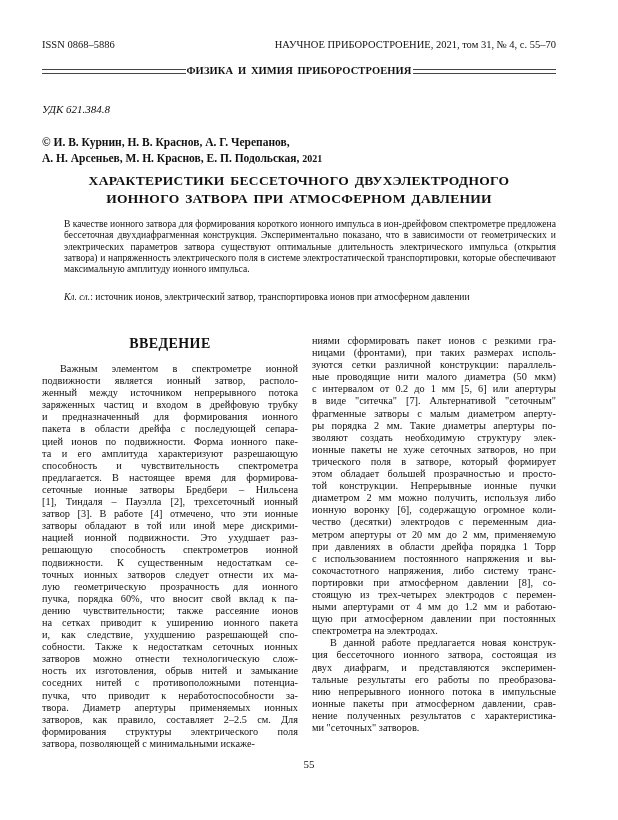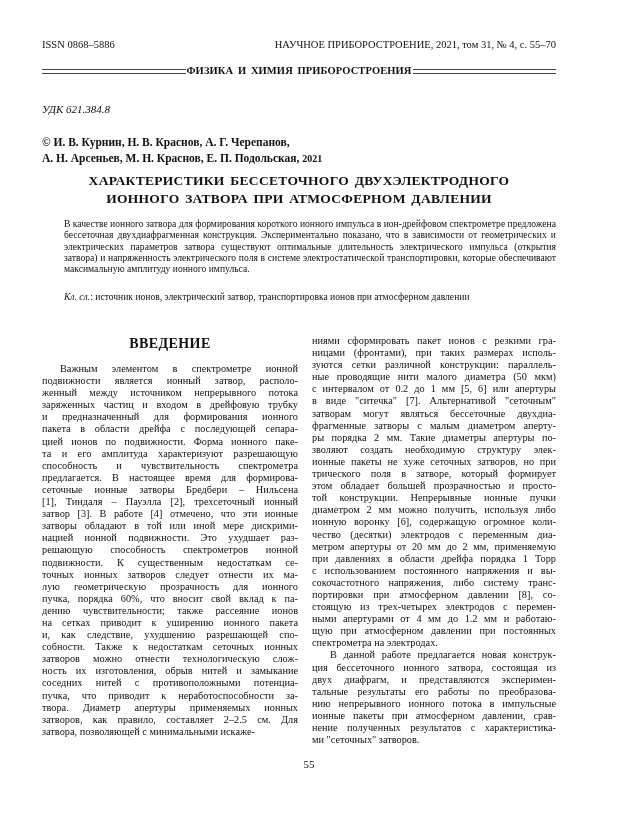--- a/index.html
+++ b/index.html
@@ -116,33 +116,33 @@
       <span class="ln">дению чувствительности; также рассеяние ионов</span>
       <span class="ln">на сетках приводит к уширению ионного пакета</span>
       <span class="ln">и, как следствие, ухудшению разрешающей спо-</span>
       <span class="ln">собности. Также к недостаткам сеточных ионных</span>
       <span class="ln">затворов можно отнести технологическую слож-</span>
       <span class="ln">ность их изготовления, обрыв нитей и замыкание</span>
       <span class="ln">соседних нитей с противоположными потенциа-</span>
       <span class="ln">пучка, что приводит к неработоспособности за-</span>
       <span class="ln">твора. Диаметр апертуры применяемых ионных</span>
       <span class="ln">затворов, как правило, составляет 2–2.5 см. Для</span>
+      <span class="ln">формирования структуры электрического поля</span>
       <span class="ln last">затвора, позволяющей с минимальными искаже-</span>
     </div>
 </div>
 
 <div class="abs col col-right">
   <div id="right-lines-1">
       <span class="ln">ниями сформировать пакет ионов с резкими гра-</span>
       <span class="ln">ницами (фронтами), при таких размерах исполь-</span>
       <span class="ln">зуются сетки различной конструкции: параллель-</span>
       <span class="ln">ные проводящие нити малого диаметра (50 мкм)</span>
       <span class="ln">с интервалом от 0.2 до 1 мм [5, 6] или апертуры</span>
       <span class="ln">в виде "ситечка" [7]. Альтернативой "сеточным"</span>
-      <span class="ln">затворам могут являться бессеточные двухдиа-</span>
       <span class="ln">фрагменные затворы с малым диаметром аперту-</span>
       <span class="ln">ры порядка 2 мм. Такие диаметры апертуры по-</span>
       <span class="ln">зволяют создать необходимую структуру элек-</span>
       <span class="ln">ионные пакеты не хуже сеточных затворов, но при</span>
       <span class="ln">трического поля в затворе, который формирует</span>
       <span class="ln">этом обладает большей прозрачностью и просто-</span>
       <span class="ln">той конструкции. Непрерывные ионные пучки</span>
       <span class="ln">диаметром 2 мм можно получить, используя либо</span>
       <span class="ln">ионную воронку [6], содержащую огромное коли-</span>
       <span class="ln">чество (десятки) электродов с переменным диа-</span>

